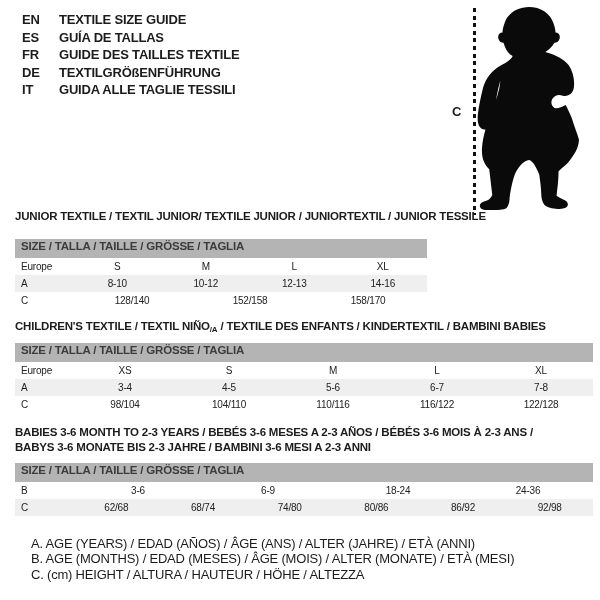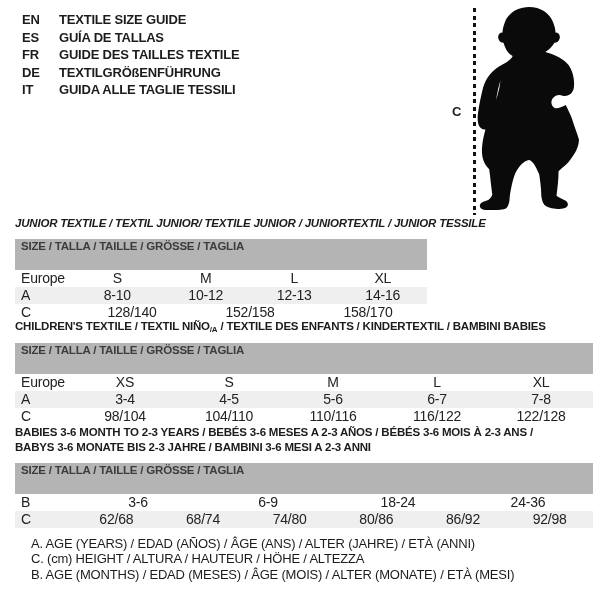--- a/index.html
+++ b/index.html
@@ -13,23 +13,23 @@
   .lang-code{width:37px;}
   
   .height-line{position:absolute;left:473px;top:8px;width:3px;height:207px;
     background:repeating-linear-gradient(#111 0 4px,transparent 4px 7.6px);}
   .height-marker{position:absolute;left:452px;top:104px;font-size:13px;font-weight:bold;}
   .silhouette{position:absolute;left:477px;top:6px;}
   
   .sec-title{position:absolute;left:15px;font-size:11.5px;font-weight:bold;line-height:15px;}
   .sub{font-size:8px;vertical-align:-2px;}
   .size-table{position:absolute;left:15px;}
-  .size-bar{height:31px;line-height:15px;background:#b4b4b4;color:#3c3c3c;
+  .size-bar{height:19px;line-height:15px;background:#b4b4b4;color:#3c3c3c;
     font-size:11.5px;font-weight:bold;padding-left:6px;}
-  .trow{display:flex;height:17px;line-height:17px;font-size:14px;color:#222;}
+  .trow{display:flex;height:17px;line-height:17px;font-size:10px;color:#222;}
   .trow.shaded{background:#efefef;}
   .tcell{flex:1;text-align:center;}
   .tcell.rlabel{flex:0 0 52px;text-align:left;padding-left:6px;}
   
   .notes{position:absolute;left:31px;top:536px;font-size:13px;font-weight:normal;line-height:15.4px;}
 </style>
 </head>
 <body>
 
 <div class="page">
@@ -102,21 +102,21 @@
       C90,89 94,86 95,80
       C96,72 94,64 90,58
       C85,52 78,48 67,45
       C71,43 74,39 76,36
       C78,36 80,35 81,32
       C82,29 80,26 77,26
       C77,23 76,20 75,17
       C72,7 62,1 51,1 Z"></path>
   </svg>
 
-  <div class="sec-title" style="top:216px;font-style:italic;">JUNIOR TEXTILE / TEXTIL JUNIOR/ TEXTILE JUNIOR / JUNIORTEXTIL / JUNIOR TESSILE</div>
+  <div class="sec-title" style="top:209px;">JUNIOR TEXTILE / TEXTIL JUNIOR/ TEXTILE JUNIOR / JUNIORTEXTIL / JUNIOR TESSILE</div>
   <div class="size-table" style="top:239px;width:412px;">
     <div class="size-bar">SIZE / TALLA / TAILLE / GRÖSSE / TAGLIA</div>
   <div class="trow">
         <div class="tcell rlabel">Europe</div>
         <div class="tcell">S</div>
         <div class="tcell">M</div>
         <div class="tcell">L</div>
         <div class="tcell">XL</div>
       </div>
       <div class="trow shaded">
@@ -182,17 +182,17 @@
         <div class="tcell">68/74</div>
         <div class="tcell">74/80</div>
         <div class="tcell">80/86</div>
         <div class="tcell">86/92</div>
         <div class="tcell">92/98</div>
       </div>
     </div>
 
   <div class="notes">
     <div>A. AGE (YEARS) / EDAD (AÑOS) / ÂGE (ANS) / ALTER (JAHRE) / ETÀ (ANNI)</div>
+    <div>B. AGE (MONTHS) / EDAD (MESES) / ÂGE (MOIS) / ALTER (MONATE) / ETÀ (MESI)</div>
     <div>C. (cm) HEIGHT / ALTURA / HAUTEUR / HÖHE / ALTEZZA</div>
-    <div>B. AGE (MONTHS) / EDAD (MESES) / ÂGE (MOIS) / ALTER (MONATE) / ETÀ (MESI)</div>
   </div>
 
 </div>
 
 </body></html>

